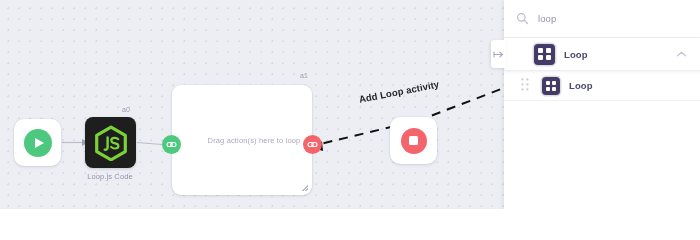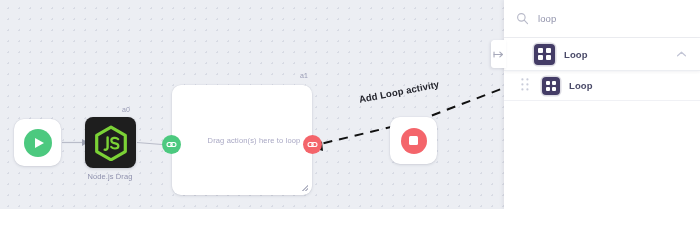--- a/index.html
+++ b/index.html
@@ -274,21 +274,21 @@
       </span>
     </div>
 
     <div class="node-card" id="nodejs-node">
       <svg width="34" height="36" viewBox="0 0 34 36">
         <polygon points="17,2.2 31.3,10.4 31.3,26.6 17,34.8 2.7,26.6 2.7,10.4" fill="none" stroke="#7bd236" stroke-width="3.2" stroke-linejoin="round"></polygon>
         <path d="M13.6 12.4 v10.1 c0 1.6 -1.3 2.6 -2.9 2.2" fill="none" stroke="#7bd236" stroke-width="2.4" stroke-linecap="round"></path>
         <path d="M24.2 14.2 c-1 -1.1 -2.6 -1.6 -4.2 -1.3 -1.8 .3 -2.8 1.5 -2.6 2.9 .25 1.7 2.1 2.2 3.9 2.6 1.8 .4 3.1 1 3.1 2.6 0 1.6 -1.5 2.5 -3.4 2.5 -1.7 0 -3 -.6 -3.8 -1.6" fill="none" stroke="#7bd236" stroke-width="2.2" stroke-linecap="round"></path>
       </svg>
     </div>
-    <div id="nodejs-label">Node.js Drag</div>
+    <div id="nodejs-label">Loop.js Code</div>
     <div class="node-tag" id="tag-a0">a0</div>
 
     <div id="loop-dropzone">
       <span id="dropzone-text">Drag action(s) here to loop</span>
       <span id="resize-handle"></span>
     </div>
     <div class="node-tag" id="tag-a1">a1</div>
 
     <div class="port" id="port-in">
       <svg class="link-glyph" width="11" height="11" viewBox="0 0 16 16">

